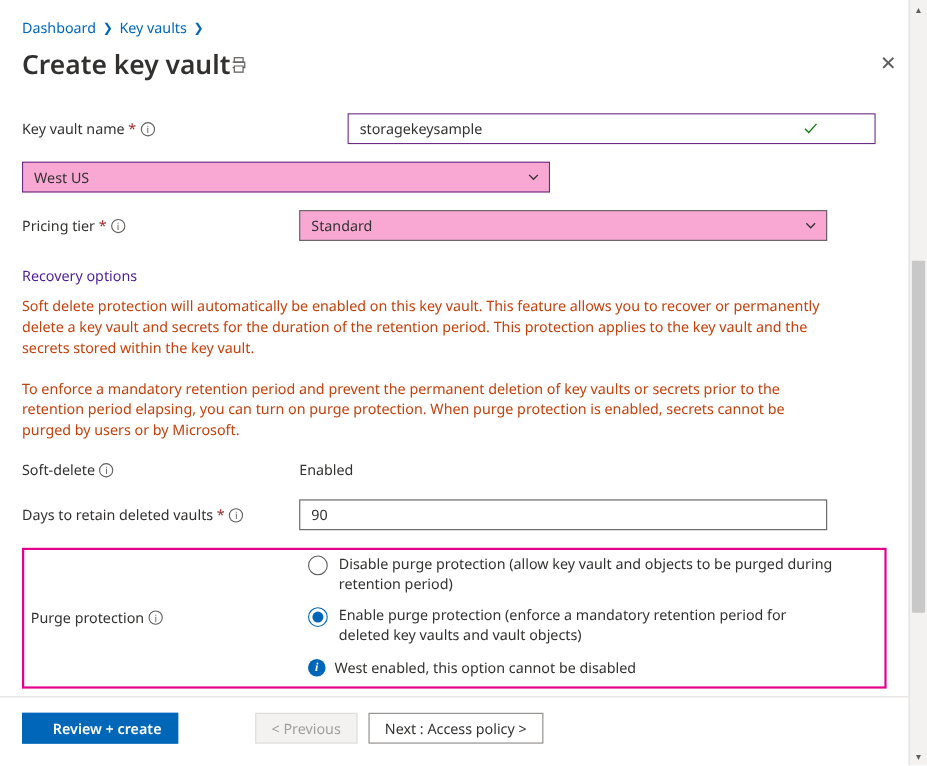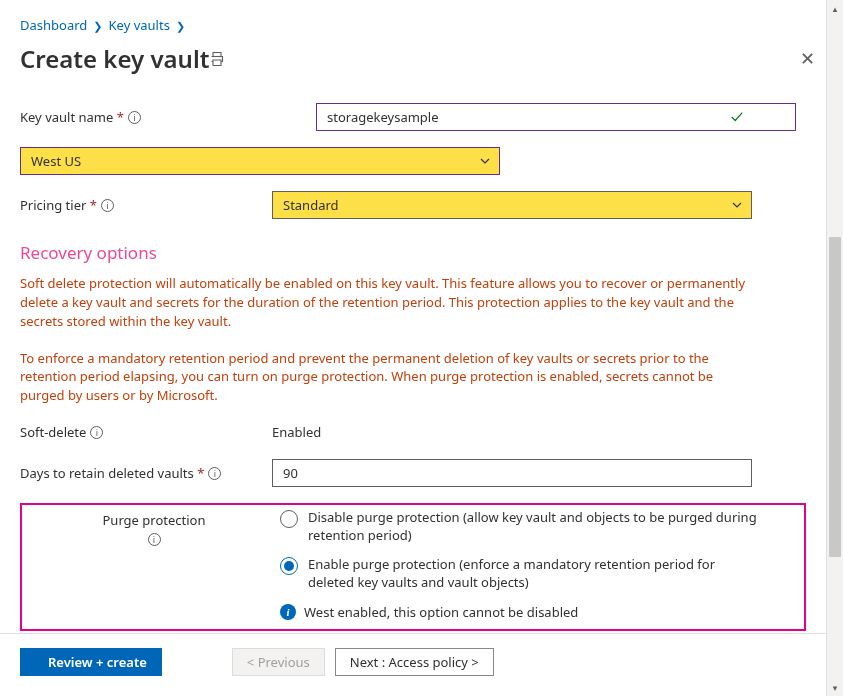--- a/index.html
+++ b/index.html
@@ -21,25 +21,25 @@
     .form-label-col { width: 252px; display: flex; align-items: center; gap: 4px; font-size: 13px; color: #323130; }
     .req { color: #a4262c; }
     .info-circle { width: 13px; height: 13px; border: 1px solid #605e5c; border-radius: 50%; display: inline-flex; align-items: center; justify-content: center; font-size: 9px; color: #605e5c; line-height: 1; }
     .form-input-col { flex: 1; max-width: 480px; position: relative; }
     
     .input-wrap { position: relative; }
     input[type="text"] { width: 100%; height: 28px; border: 1px solid #605e5c; padding: 0 28px 0 10px; font-size: 13px; font-family: inherit; color: #323130; background: #fff; }
     input.valid { border-color: #6b2c86; margin-left: 44px; }
     .valid-check { position: absolute; right: 8px; top: 50%; transform: translateY(-50%); width: 14px; height: 14px; }
     
-    .select { width: 100%; height: 28px; border: 1px solid #605e5c; display: flex; align-items: center; justify-content: space-between; padding: 0 8px 0 10px; font-size: 13px; cursor: pointer; background: #fde047; }
+    .select { width: 100%; height: 28px; border: 1px solid #605e5c; display: flex; align-items: center; justify-content: space-between; padding: 0 8px 0 10px; font-size: 13px; cursor: pointer; background: #f9a8d4; }
     .select.region { border-color: #6b2c86; }
     .select .chev { width: 12px; height: 12px; }
     
-    .section-heading { font-size: 17px; font-weight: 400; color: #ec4899; margin: 22px 0 10px; }
+    .section-heading { font-size: 13px; font-weight: 400; color: #4c1d95; margin: 22px 0 10px; }
     .recovery-text { font-size: 13px; color: #c2410c; line-height: 1.45; margin-bottom: 18px; max-width: 740px; }
     
     .static-row { display: flex; align-items: center; margin-bottom: 18px; }
     .static-value { font-size: 13px; color: #323130; }
     
     .highlight-box { border: 2px solid #e3008c; padding: 4px 6px 8px; margin-top: 4px; }
     
     .radio-opt { display: flex; align-items: flex-start; gap: 10px; margin-bottom: 12px; cursor: pointer; }
     .radio-circle { width: 18px; height: 18px; border: 1px solid #605e5c; border-radius: 50%; flex-shrink: 0; display: flex; align-items: center; justify-content: center; margin-top: 1px; }
     .radio-opt.selected .radio-circle { border-color: #0067b8; }
@@ -142,21 +142,21 @@
           <span>Days to retain deleted vaults <span class="req">*</span></span>
           <span class="info-circle">i</span>
         </div>
         <div class="form-input-col">
           <input type="text" value="90" style="">
         </div>
       </div>
 
       <div class="highlight-box">
         <div style="display:flex;">
-          <div class="form-label-col" style="padding-top:2px;flex-direction:column;">
+          <div class="form-label-col" style="padding-top:2px;">
             <span>Purge protection</span>
             <span class="info-circle">i</span>
           </div>
           <div style="flex:1; max-width:480px;">
             <div class="radio-opt">
               <div class="radio-circle"></div>
               <div class="radio-label">Disable purge protection (allow key vault and objects to be purged during retention period)</div>
             </div>
             <div class="radio-opt selected">
               <div class="radio-circle">

